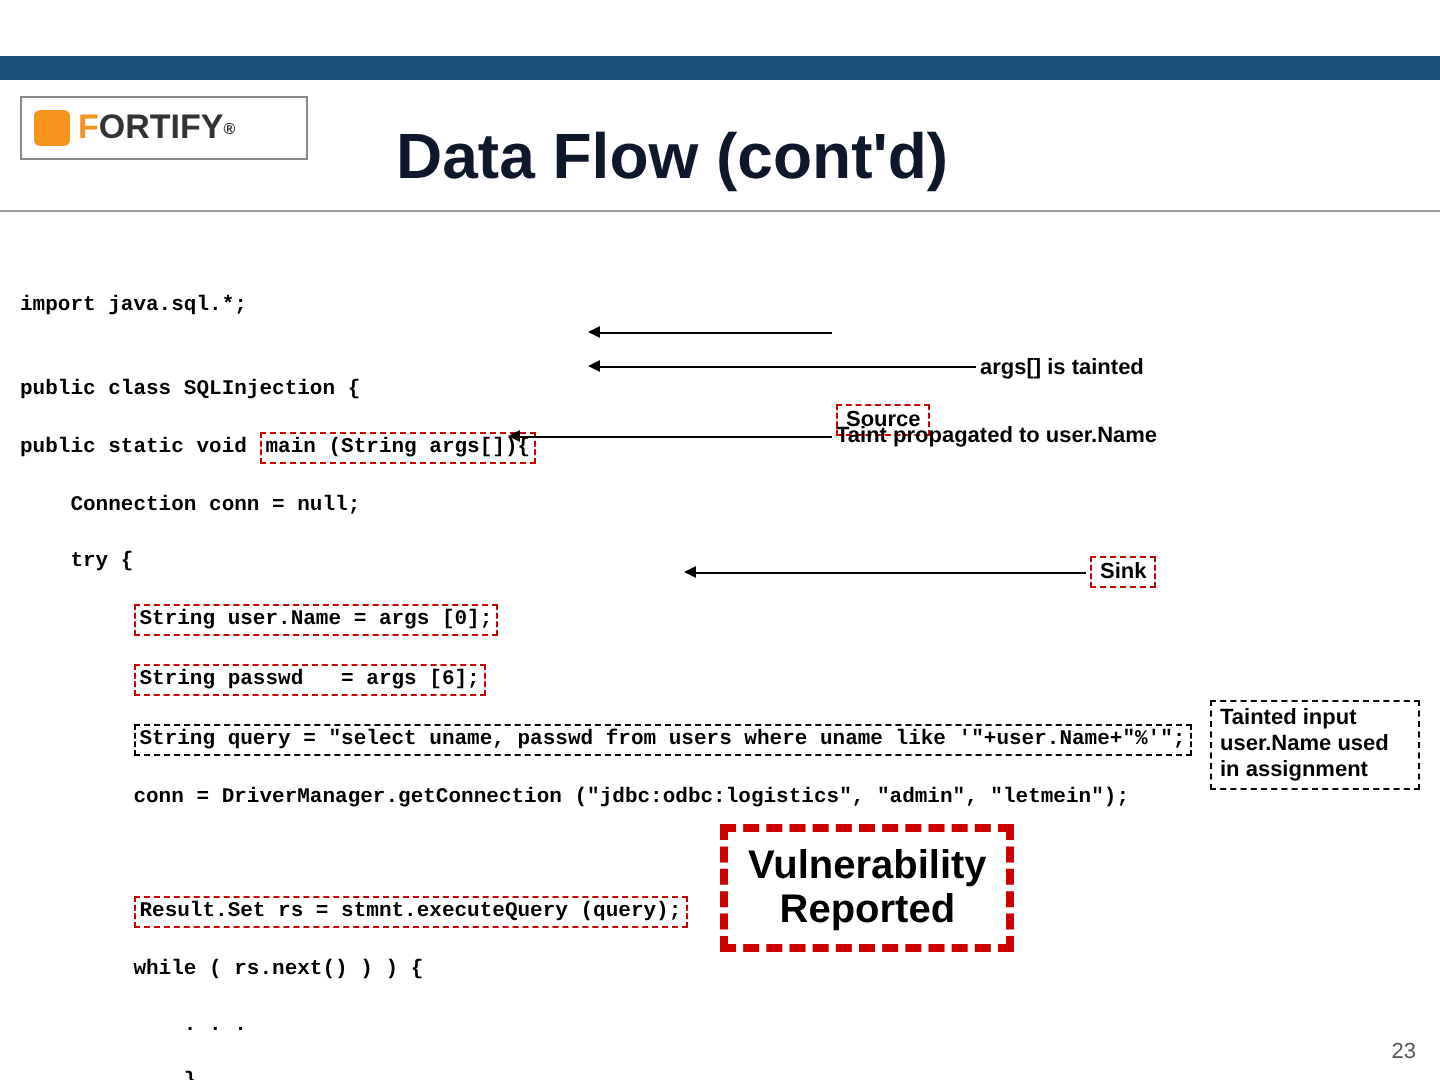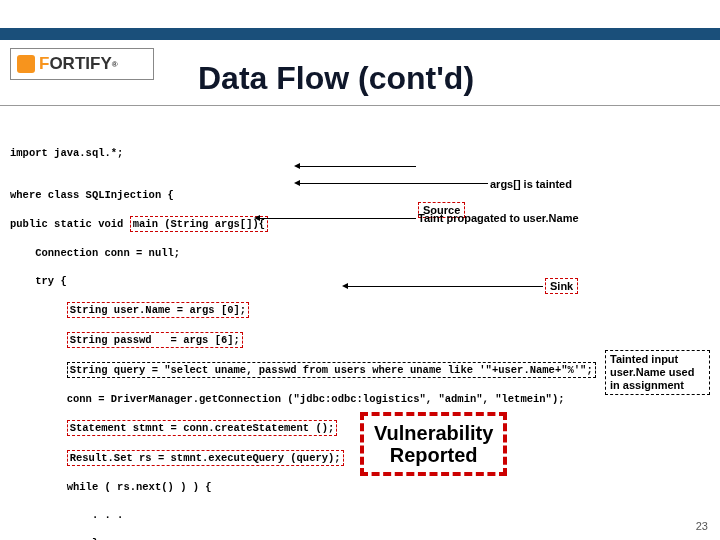--- a/index.html
+++ b/index.html
@@ -149,29 +149,29 @@
     <span>ORTIFY</span>
     <span style="font-size:8px;vertical-align:top;">®</span>
 </div>
 
 <div class="title">Data Flow (cont'd)</div>
 <div class="under-line"></div>
 
 <div class="code-area">
 <span class="code-line">import java.sql.*;</span>
 <span class="code-line"></span>
-<span class="code-line">where class SQLInjection {</span>
+<span class="code-line">public class SQLInjection {</span>
 <span class="code-line"><span>public static void </span><span class="dashed-red-box">main (String args[]){</span></span>
 <span class="code-line">    Connection conn = null;</span>
 <span class="code-line">    try {</span>
 <span class="code-line"><span>         </span><span class="dashed-red-box">String user.Name = args [0];</span></span>
 <span class="code-line"><span>         </span><span class="dashed-red-box">String passwd   = args [6];</span></span>
 <span class="code-line"><span>         </span><span class="dashed-black-box">String query = "select uname, passwd from users where uname like '"+user.Name+"%'";</span></span>
 <span class="code-line">         conn = DriverManager.getConnection ("jdbc:odbc:logistics", "admin", "letmein");</span>
-<span class="code-line"><span>         </span><span class="dashed-red-box">Statement stmnt = conn.createStatement ();</span></span>
+<span class="code-line"><span>         </span></span>
 <span class="code-line"><span>         </span><span class="dashed-red-box">Result.Set rs = stmnt.executeQuery (query);</span></span>
 <span class="code-line">         while ( rs.next() ) ) {</span>
 <span class="code-line">             . . .</span>
 <span class="code-line">             }</span>
 
 
 
 
 
 

